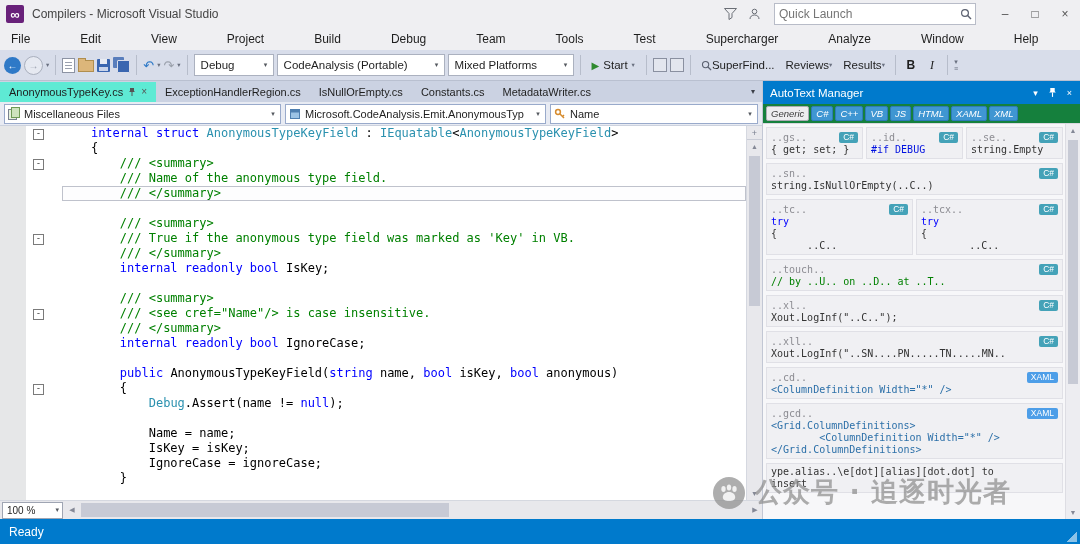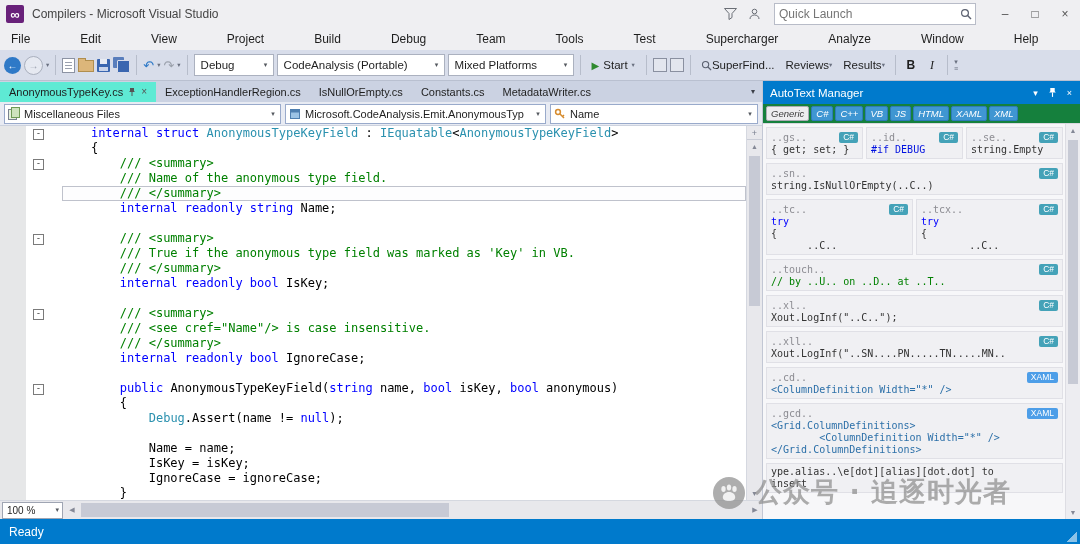--- a/index.html
+++ b/index.html
@@ -316,21 +316,20 @@
           <div class="fold-box" style="top: 108px;">-</div>
           <div class="fold-box" style="top: 183px;">-</div>
           <div class="fold-box" style="top: 258px;">-</div>
         </div>
       <div class="code" id="code-area">
           <div class="code-line"><span class="tok-pl">    </span><span class="tok-kw">internal</span><span class="tok-pl"> </span><span class="tok-kw">struct</span><span class="tok-pl"> </span><span class="tok-ty">AnonymousTypeKeyField</span><span class="tok-pl"> : </span><span class="tok-ty">IEquatable</span><span class="tok-pl">&lt;</span><span class="tok-ty">AnonymousTypeKeyField</span><span class="tok-pl">&gt;</span></div>
           <div class="code-line"><span class="tok-pl">    {</span></div>
           <div class="code-line"><span class="tok-cm">        /// &lt;summary&gt;</span></div>
           <div class="code-line"><span class="tok-cm">        /// Name of the anonymous type field.</span></div>
           <div class="code-line caret-line"><span class="tok-cm">        /// &lt;/summary&gt;</span></div>
-          <div class="code-line"><span class="tok-pl">        </span><span class="tok-kw">internal</span><span class="tok-pl"> </span><span class="tok-kw">readonly</span><span class="tok-pl"> </span><span class="tok-kw">string</span><span class="tok-pl"> Name;</span></div>
           <div class="code-line">&nbsp;</div>
           <div class="code-line"><span class="tok-cm">        /// &lt;summary&gt;</span></div>
           <div class="code-line"><span class="tok-cm">        /// True if the anonymous type field was marked as 'Key' in VB.</span></div>
           <div class="code-line"><span class="tok-cm">        /// &lt;/summary&gt;</span></div>
           <div class="code-line"><span class="tok-pl">        </span><span class="tok-kw">internal</span><span class="tok-pl"> </span><span class="tok-kw">readonly</span><span class="tok-pl"> </span><span class="tok-kw">bool</span><span class="tok-pl"> IsKey;</span></div>
           <div class="code-line">&nbsp;</div>
           <div class="code-line"><span class="tok-cm">        /// &lt;summary&gt;</span></div>
           <div class="code-line"><span class="tok-cm">        /// &lt;see cref="Name"/&gt; is case insensitive.</span></div>
           <div class="code-line"><span class="tok-cm">        /// &lt;/summary&gt;</span></div>
           <div class="code-line"><span class="tok-pl">        </span><span class="tok-kw">internal</span><span class="tok-pl"> </span><span class="tok-kw">readonly</span><span class="tok-pl"> </span><span class="tok-kw">bool</span><span class="tok-pl"> IgnoreCase;</span></div>

